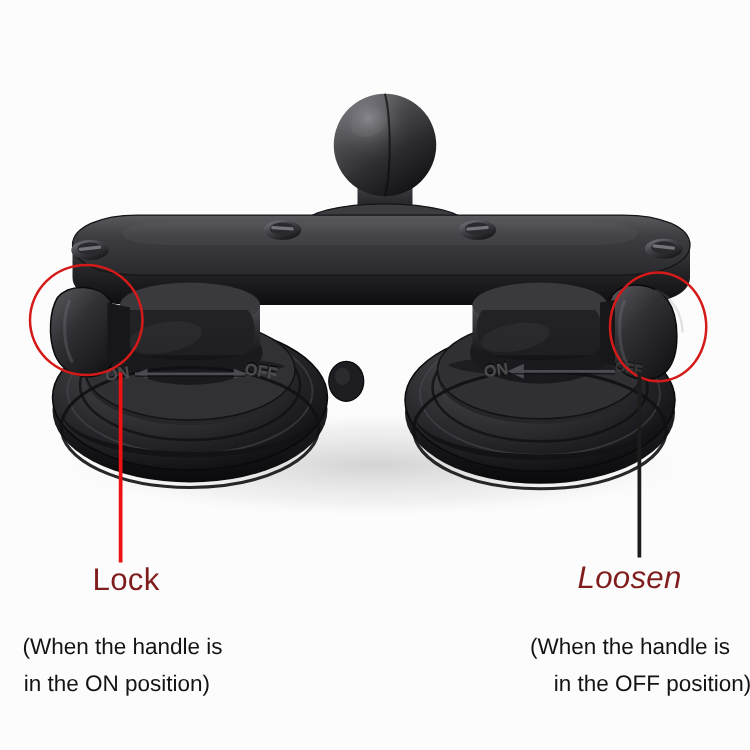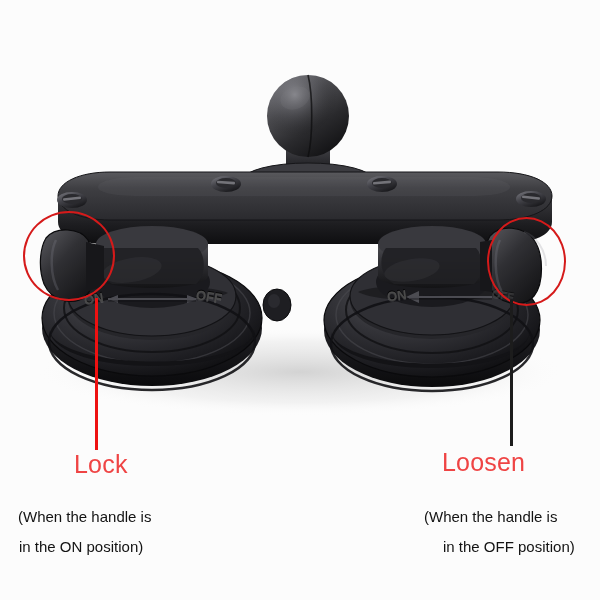--- a/index.html
+++ b/index.html
@@ -48,36 +48,36 @@
   .caption-block {
     position: absolute;
     color: #121212;
   }
   .caption-title {
     font-size: 25px;
     line-height: 1;
     font-weight: 400;
     letter-spacing: 0.2px;
     white-space: nowrap;
-    color: #ef4444;
+    color: #7f1d1d;
   }
   .caption-sub {
-    font-size: 15px;
+    font-size: 18px;
     line-height: 30px;
     font-weight: 400;
     white-space: nowrap;
     color: #131313;
   }
   #caption-lock   { left: 0px;   top: 452px; width: 260px; text-align: left; }
   #caption-lock   .caption-title { margin-left: 74px; }
   #caption-lock   .caption-sub-wrap { margin-top: 25px; margin-left: 18px; }
   #caption-lock   .caption-sub.l2 { margin-left: 1px; }
 
   #caption-loosen { left: 400px; top: 450px; width: 200px; text-align: left; }
-  #caption-loosen .caption-title { margin-left: 42px; }
+  #caption-loosen .caption-title { margin-left: 62px; font-style: italic; }
   #caption-loosen .caption-sub-wrap { margin-top: 27px; margin-left: 24px; }
   #caption-loosen .caption-sub.l2 { margin-left: 19px; }
 
   
   .emboss-text {
     position: absolute;
     font-family: "Liberation Sans", sans-serif;
     font-weight: 700;
     color: #4a4a4a;
     text-shadow: 0 1px 0 rgba(255,255,255,0.14), 0 -1px 0 rgba(0,0,0,0.8);

